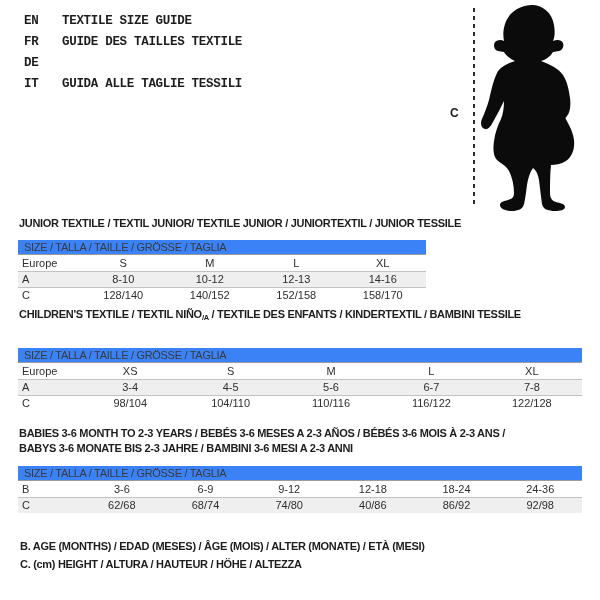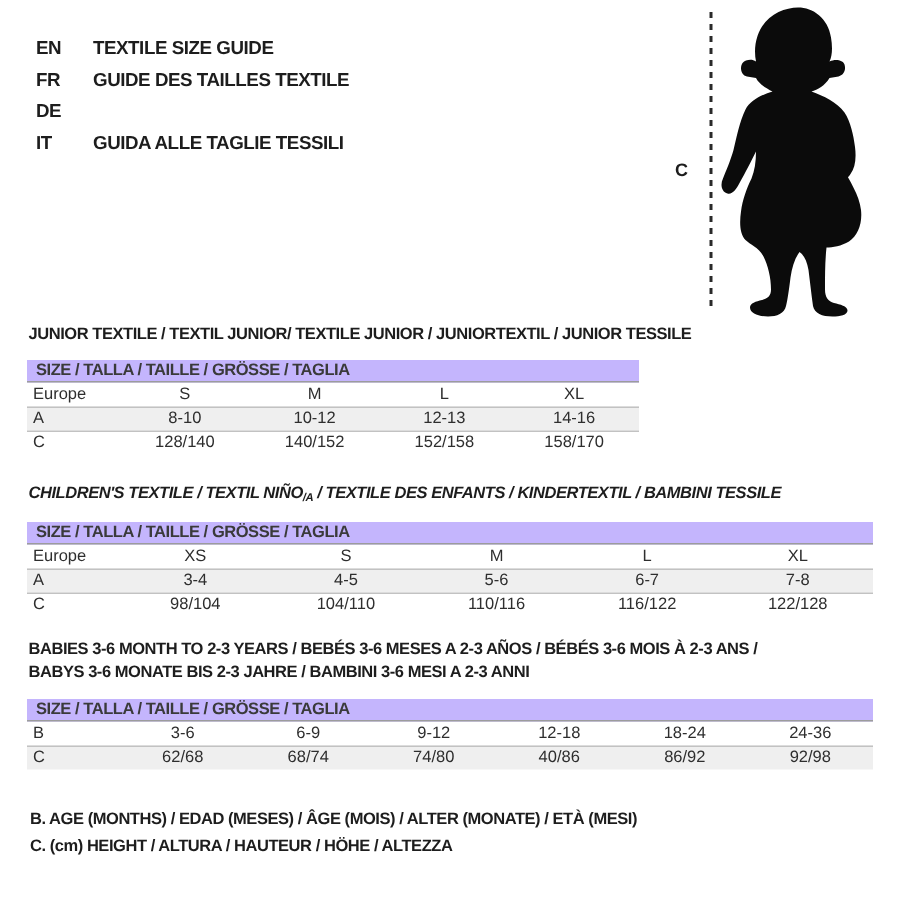--- a/index.html
+++ b/index.html
@@ -2,48 +2,48 @@
 <html><head>
 <meta charset="utf-8">
 <style>
   html,body{margin:0;padding:0;}
   body{
     width:600px;height:600px;position:relative;overflow:hidden;
     background:#ffffff;color:#1d1d1d;
     font-family:"Liberation Sans",sans-serif;
   }
   
-  .lang-block{position:absolute;left:24px;top:22px;}
+  .lang-block{position:absolute;left:24px;top:11px;font-family:Liberation Mono, monospace;}
   .lang-row{display:flex;line-height:21px;font-size:12.5px;font-weight:bold;letter-spacing:-0.3px;}
   .lang-code{width:38px;flex:0 0 38px;}
   
   .measure-line{
     position:absolute;left:473px;top:8px;width:2px;height:198px;
     background:repeating-linear-gradient(to bottom,#2a2a2a 0 4px,transparent 4px 8px);
   }
   .height-label{position:absolute;left:450px;top:106px;font-size:12px;font-weight:bold;}
   .baby-svg{position:absolute;left:478px;top:2px;}
   
   .tbl-title{position:absolute;left:19px;font-size:11px;font-weight:bold;letter-spacing:-0.3px;white-space:nowrap;}
   .tbl-title .subsz{font-size:7.5px;vertical-align:-2px;font-weight:bold;}
   .tbl{position:absolute;left:18px;font-size:11px;}
   .band{
-    box-sizing:border-box;height:15px;line-height:15px;background:#c4b5fd;
+    box-sizing:border-box;height:15px;line-height:15px;background:#3b82f6;
     border-bottom:1px solid #9c9c9c;padding-left:6px;
-    font-weight:bold;letter-spacing:-0.3px;color:#3a3a3a;
+    font-weight:normal;letter-spacing:-0.3px;color:#3a3a3a;
   }
   .row{display:flex;box-sizing:border-box;height:16px;line-height:16px;color:#2e2e2e;}
   .row + .row{border-top:1px solid #c2c2c2;line-height:15px;}
   .row.shaded{background:#efefef;}
   .row .lbl{flex:0 0 58px;padding-left:4px;}
   .row .cell{flex:1;text-align:center;}
   .tbl.narrow{width:408px;}
   .tbl.wide{width:564px;}
   .t1-title{top:217px;text-align:right;} .t1{top:240px;}
-  .t2-title{top:323px;font-style:italic;} .t2{top:348px;}
+  .t2-title{top:308px;} .t2{top:348px;}
   .t3-title{top:426px;line-height:15px;} .t3{top:466px;}
   
   .footnotes{position:absolute;left:20px;top:537px;}
   .footnote{font-size:11px;font-weight:bold;letter-spacing:-0.3px;line-height:18px;white-space:nowrap;}
 </style>
 </head>
 <body>
 
 <div class="lang-block">
   <div class="lang-row">

